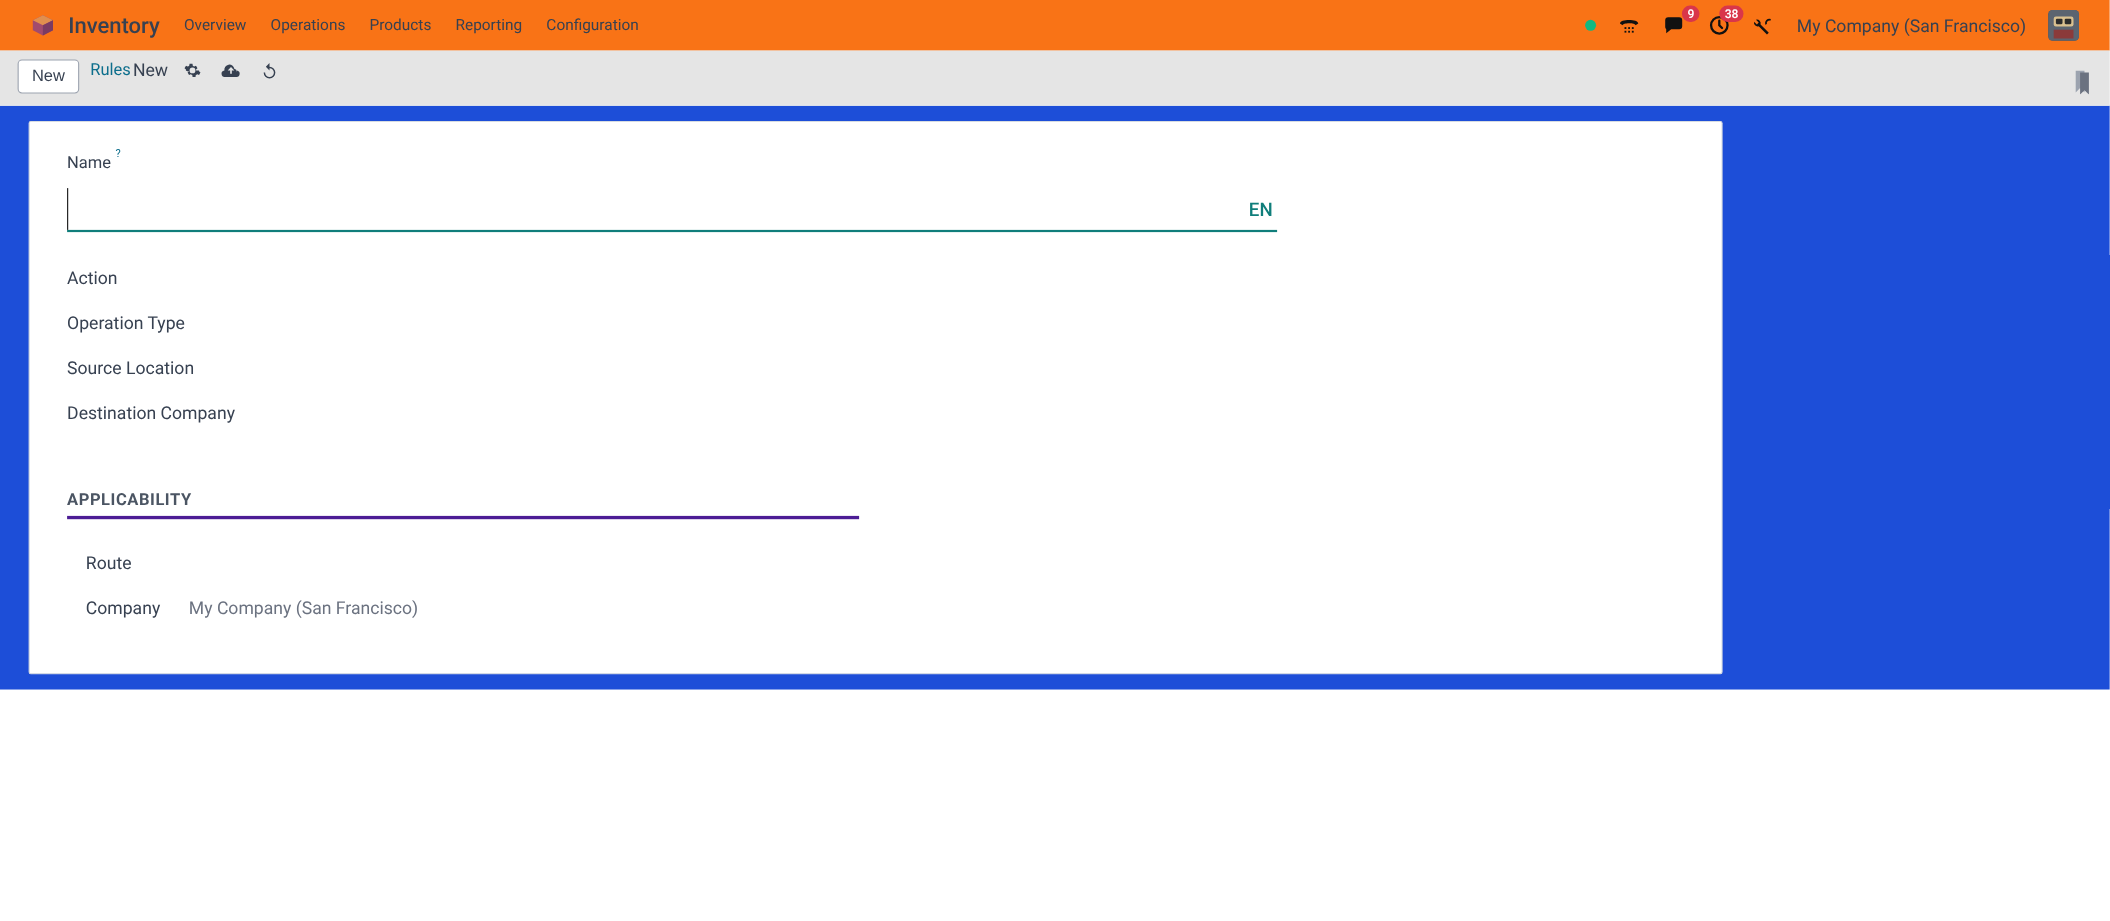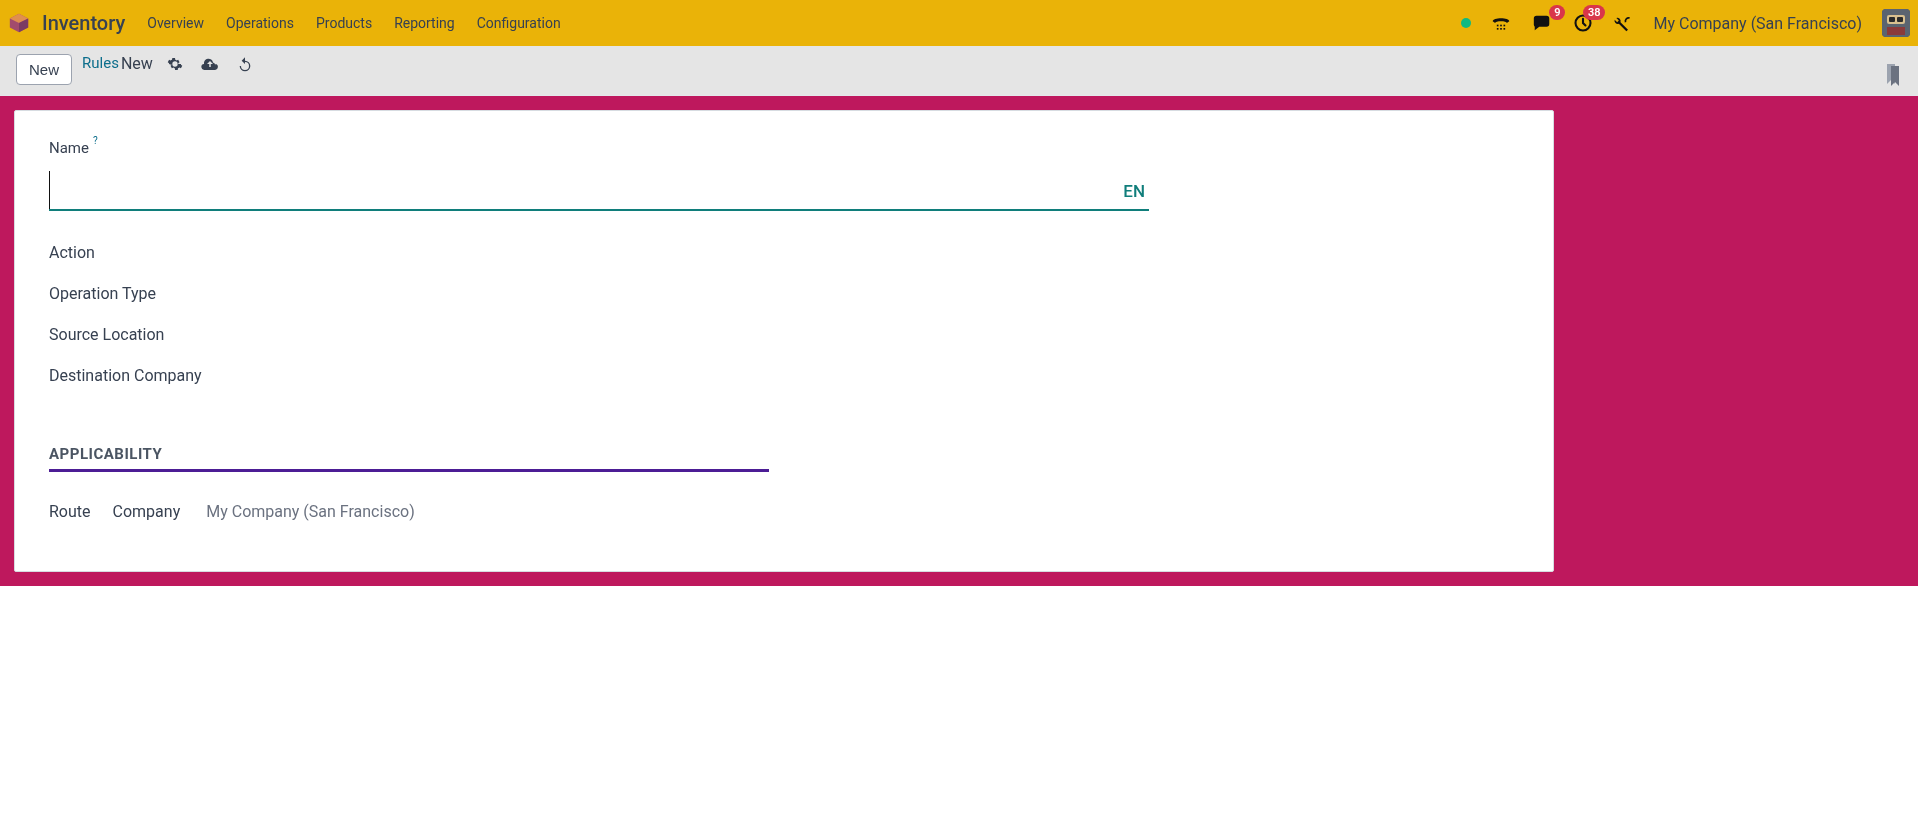--- a/index.html
+++ b/index.html
@@ -8,22 +8,22 @@
     font-size: 14px;
     color: #1f2937;
     background: #ffffff;
   }
 
   
   .navbar {
     display: flex;
     align-items: center;
     height: 46px;
-    padding: 0 8px;
-    background: #eab308;
+    padding: 0 28px;
+    background: #f97316;
     gap: 16px;
   }
   .navbar-left {
     display: flex;
     align-items: center;
     gap: 22px;
   }
   .app-logo {
     width: 22px;
     height: 22px;
@@ -127,22 +127,22 @@
   .bookmark-corner {
     position: absolute;
     right: 16px;
     top: 18px;
     color: #9ca3af;
     cursor: pointer;
   }
 
   
   .sheet-wrap {
-    padding: 14px 14px;
-    background: #be185d;
+    padding: 14px 26px;
+    background: #1d4ed8;
   }
   .sheet {
     background: #fff;
     border: 1px solid #d7dce1;
     border-radius: 2px;
     padding: 28px 34px 50px 34px;
     max-width: 1540px;
   }
   .field-name-label {
     font-size: 15px;
@@ -202,22 +202,23 @@
     letter-spacing: 0.5px;
     color: #4b5563;
     border-bottom: 3px solid #4c1d95;
     padding-bottom: 6px;
     max-width: 720px;
   }
 
   .applicability-fields {
     margin-top: 30px;
     display: flex;
-    flex-direction: row;
+    flex-direction: column;
     gap: 22px;
+    margin-left: 17px;
   }
   .app-row {
     display: flex;
     align-items: center;
     gap: 26px;
   }
   .app-value {
     color: #6b7280;
     font-size: 16px;
   }

